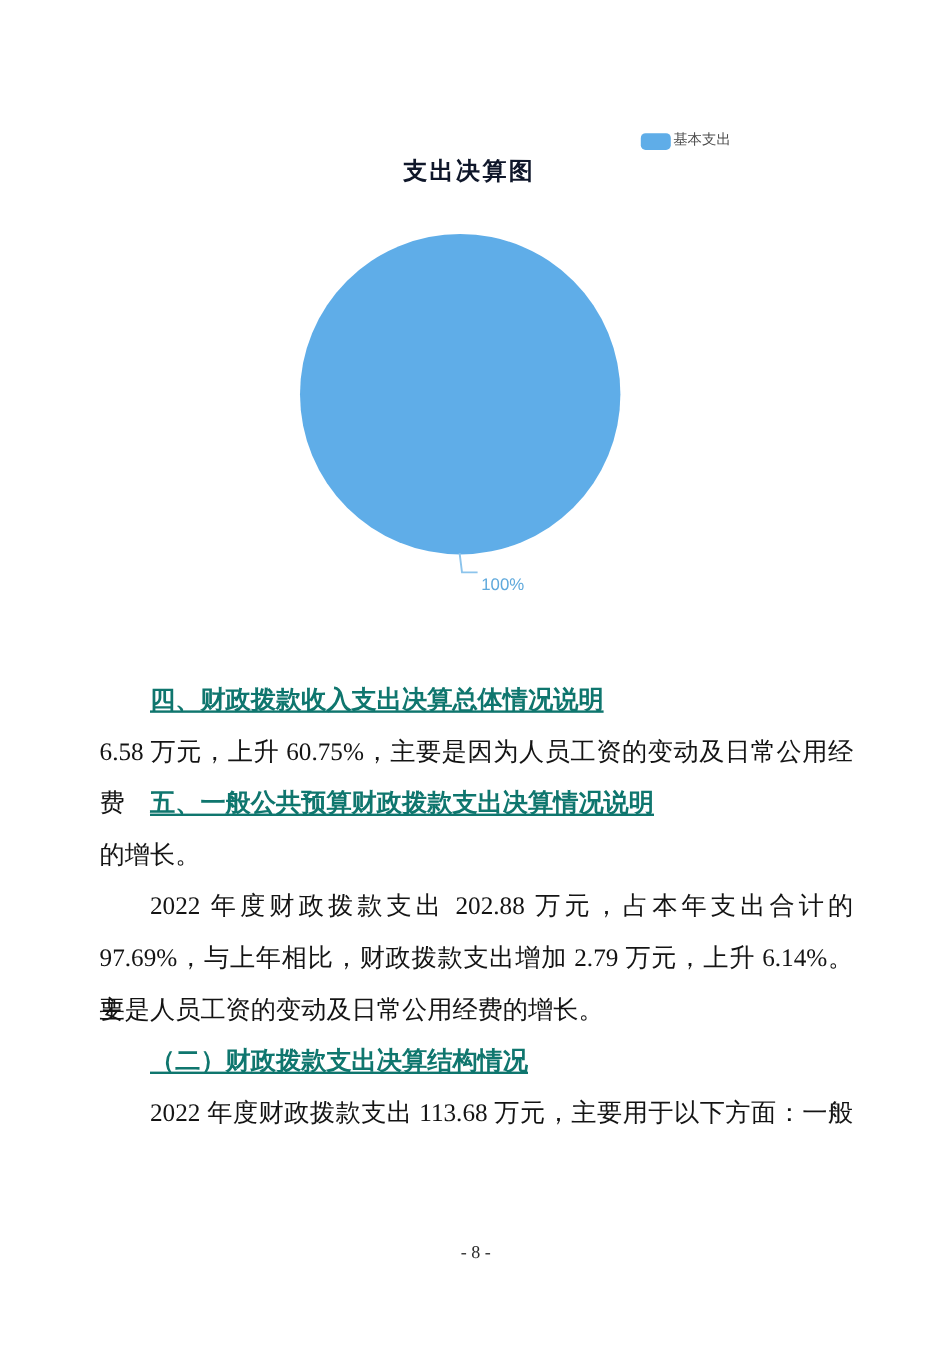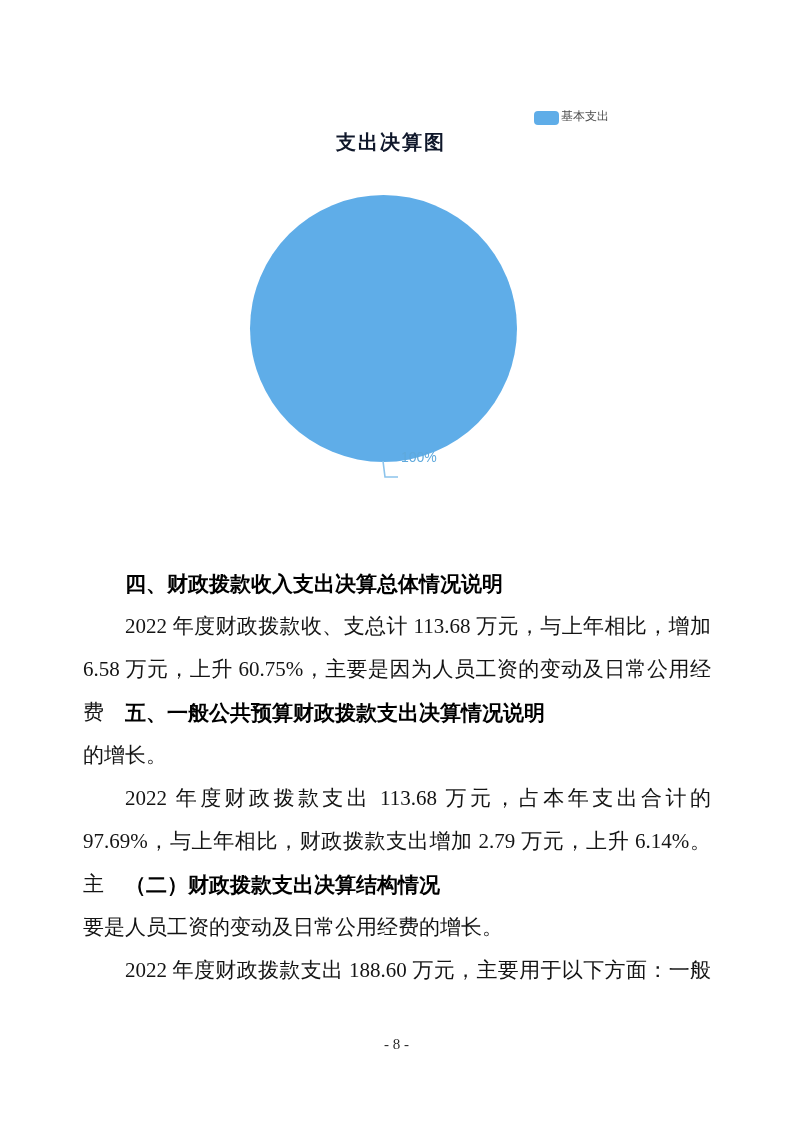--- a/index.html
+++ b/index.html
@@ -52,21 +52,21 @@
     border-radius: 50%;
   }
   .leader-svg {
     position: absolute;
     left: 370px;
     top: 458px;
   }
   .slice-label {
     position: absolute;
     left: 401px;
-    top: 449px;
+    top: 479px;
     font-family: "Liberation Sans", "DejaVu Sans", sans-serif;
     font-size: 14px;
     text-align: right;
   }
 
   
   .doc {
     position: absolute;
     left: 83px;
     top: 562px;
@@ -74,21 +74,22 @@
     font-size: 21px;
     color: #141414;
   }
   .line {
     height: 43px;
     line-height: 43px;
   }
   .line.h {
     font-family: "Liberation Sans", "DejaVu Sans", sans-serif;
     font-weight: bold;
-    color: #000000;
+    color: #0f766e;
+    text-decoration: underline;
   }
   .line.ind { text-indent: 2em; }
   .line.just {
     text-align: justify;
     text-align-last: justify;
     text-justify: inter-character;
   }
 
   .footer {
     position: absolute;
@@ -117,26 +118,25 @@
 
     <svg class="leader-svg" width="34" height="24" viewBox="0 0 34 24">
       <polyline points="13,3 15,19 28,19" fill="none" stroke-width="1.6" style="stroke: rgb(140, 196, 236);"></polyline>
     </svg>
 
     <div class="slice-label" style="color: rgb(95, 169, 220);">100%</div>
   </div>
 
   <div class="doc">
     <div class="line h ind">四、财政拨款收入支出决算总体情况说明</div>
-    <div class="line ind just">2022 年度财政拨款收、支总计 113.68 万元，与上年相比，增加</div>
     <div class="line just">6.58 万元，上升 60.75%，主要是因为人员工资的变动及日常公用经费</div>
     <div class="line h ind">五、一般公共预算财政拨款支出决算情况说明</div>
     <div class="line">的增长。</div>
-    <div class="line ind just">2022 年度财政拨款支出 113.68 万元，占本年支出合计的</div>
+    <div class="line ind just">2022 年度财政拨款支出 202.88 万元，占本年支出合计的</div>
     <div class="line just">97.69%，与上年相比，财政拨款支出增加 2.79 万元，上升 6.14%。主</div>
+    <div class="line">要是人员工资的变动及日常公用经费的增长。</div>
     <div class="line h ind">（二）财政拨款支出决算结构情况</div>
-    <div class="line">要是人员工资的变动及日常公用经费的增长。</div>
-    <div class="line ind just">2022 年度财政拨款支出 188.60 万元，主要用于以下方面：一般</div>
+    <div class="line ind just">2022 年度财政拨款支出 113.68 万元，主要用于以下方面：一般</div>
   </div>
 
   <div class="footer">- 8 -</div>
 
 </div>
 
 </body></html>

